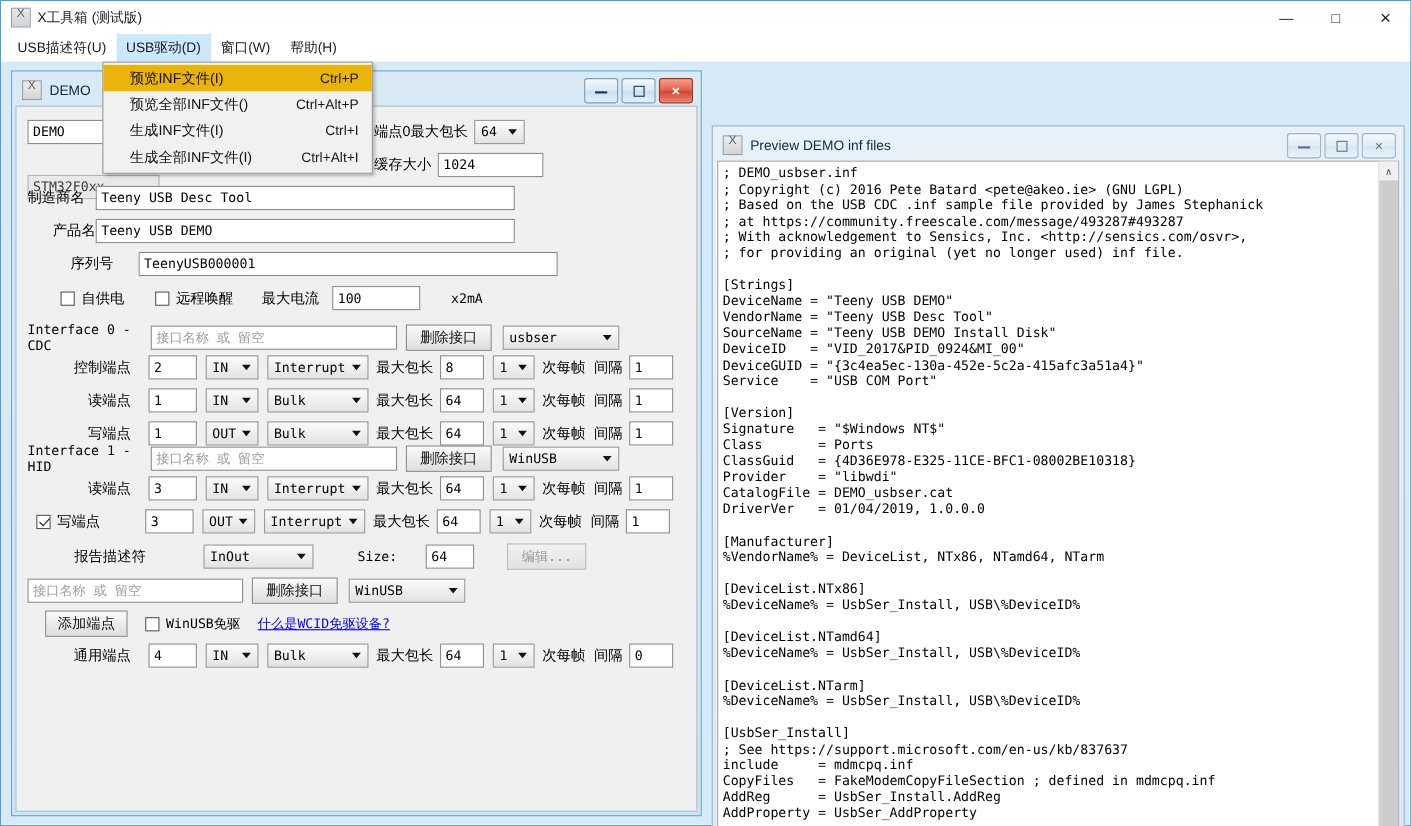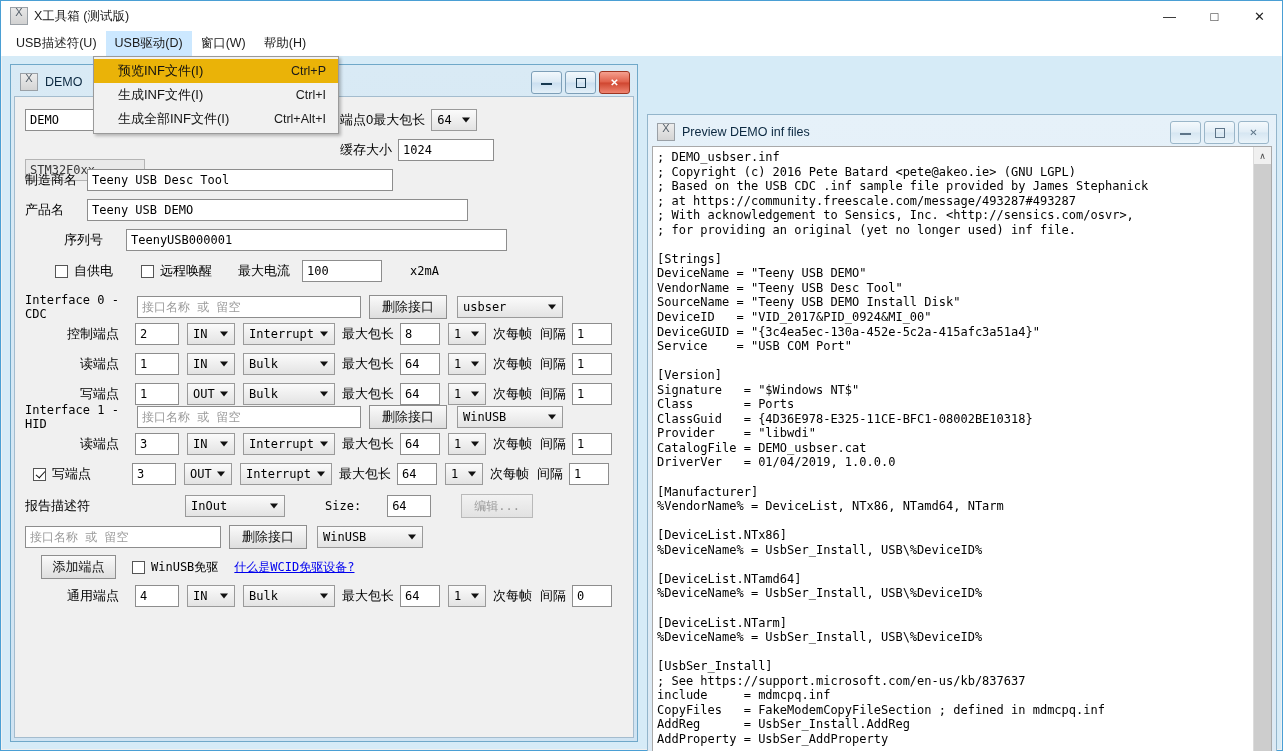--- a/index.html
+++ b/index.html
@@ -317,24 +317,24 @@
         <div class="row" style="left:10px; top:42px;margin-top:20px;">
           <div class="tbox ro" style="width:120px;">STM32F0xx</div>
         </div>
         <div class="row" style="left:325px; top:42px;">
           <span class="cn">缓存大小</span>
           <input class="tbox" style="width: 96px; margin-left: 6px;" value="1024">
         </div>
 
         <div class="row" style="left:10px; top:72px;">
           <span class="cn" style="width:62px;">制造商名</span>
-          <input class="tbox" style="width: 306px;" value="Teeny USB Desc Tool">
+          <input class="tbox" style="width: 381px;" value="Teeny USB Desc Tool">
         </div>
         <div class="row" style="left:10px; top:102px;">
-          <span class="cn" style="width:62px;">产品名</span>
+          <span class="cn" style="width:62px;text-align:right;">产品名</span>
           <input class="tbox" style="width: 381px;" value="Teeny USB DEMO">
         </div>
         <div class="row" style="left:10px; top:132px;margin-left:39px;">
           <span class="cn" style="width:62px;">序列号</span>
           <input class="tbox" style="width: 381px;" value="TeenyUSB000001">
         </div>
 
         <div class="row" style="left:40px; top:163px;">
           <span class="chk"></span>
           <span class="cn" style="margin-left:6px;">自供电</span>
@@ -470,21 +470,21 @@
           <div class="combo" style="width:38px; margin-left:8px;">
             <span>1</span>
               <span class="arw"></span>
           </div>
           <span class="cn" style="margin-left:7px;">次每帧</span>
           <span class="cn" style="margin-left:8px;">间隔</span>
           <input class="tbox" style="width: 40px; margin-left: 6px;" value="1">
         </div>
 
         <div class="row" style="left:10px; top:397px;">
-          <span class="cn" style="width:150px; text-align:left;">报告描述符</span>
+          <span class="cn" style="width:150px; text-align:center;">报告描述符</span>
           <div class="combo" style="width:100px; margin-left:10px;">
             <span>InOut</span>
               <span class="arw"></span>
           </div>
           <span class="lbl" style="margin-left:40px;">Size:</span>
           <input class="tbox" style="width: 44px; margin-left: 26px;" value="64">
           <div class="btn mono disabled" style="width:72px; margin-left:30px;">编辑...</div>
         </div>
 
         <div class="row" style="left:10px; top:428px;">
@@ -602,20 +602,24 @@
         </div>
       </div>
     </div>
 
   </div>
 
   <div class="dropdown">
     <div class="dd-item sel">
       <span>预览INF文件(I)</span>
       <span class="dd-accel">Ctrl+P</span>
+    </div>
+    <div class="dd-item">
+      <span>预览全部INF文件()</span>
+      <span class="dd-accel">Ctrl+Alt+P</span>
     </div>
     <div class="dd-item">
       <span>生成INF文件(I)</span>
       <span class="dd-accel">Ctrl+I</span>
     </div>
     <div class="dd-item">
       <span>生成全部INF文件(I)</span>
       <span class="dd-accel">Ctrl+Alt+I</span>
     </div>
   </div>

